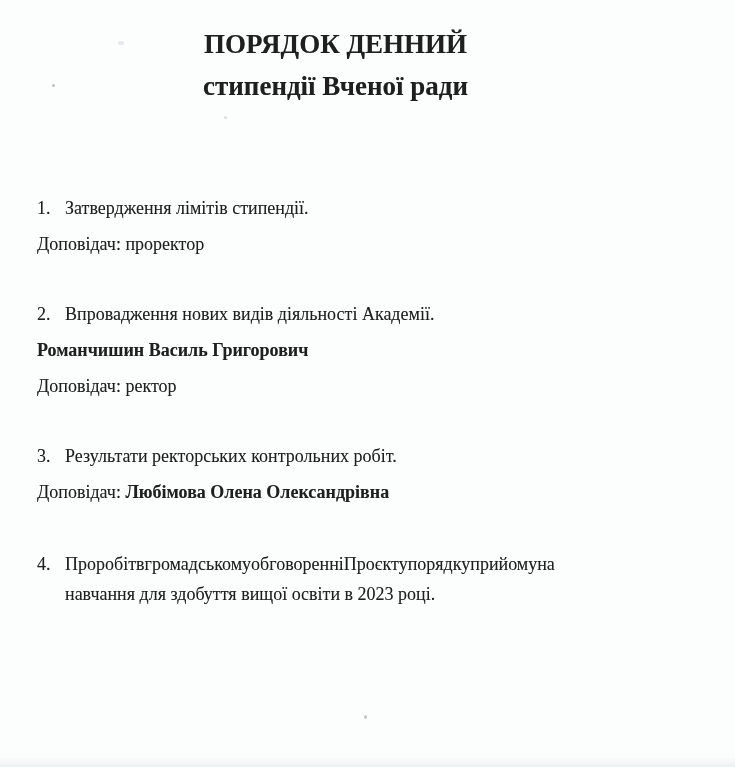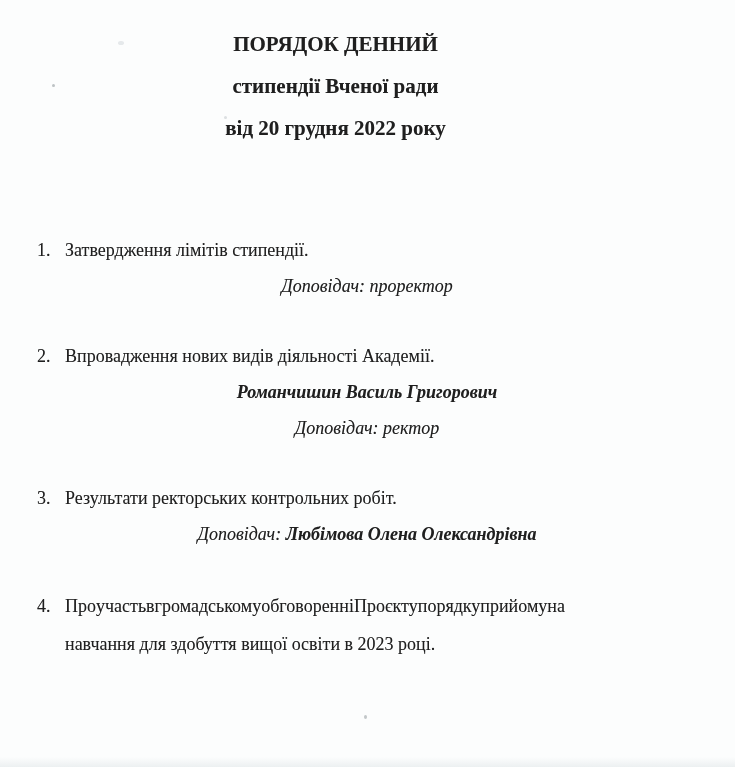--- a/index.html
+++ b/index.html
@@ -19,21 +19,21 @@
   }
 
   
   .doc-header {
     padding-top: 23px;
     margin-right: 64px;
     text-align: center;
     font-weight: bold;
   }
   .doc-header .hline {
-    font-size: 21px;
+    font-size: 27px;
     line-height: 42px;
     white-space: nowrap;
   }
 
   
   .items {
     margin-left: 37px;
     margin-right: 38px;
     margin-top: 88px;
     font-size: 18px;
@@ -52,27 +52,26 @@
   }
   .item-text { flex: 1; }
 
   
   .jline {
     flex: 1;
     display: flex;
     justify-content: flex-start;
   }
 
-  .cont-row { margin-top: 12px; }
+  .cont-row { margin-top: 4px; }
 
   .speaker-line {
     margin-top: 10px;
     line-height: 26px;
-    text-align: center;
-    font-style: italic;
+    text-align: left;
   }
   .speaker-name { font-weight: bold; }
 
   
   .speck {
     position: absolute;
     border-radius: 50%;
   }
   .speck-1 { left: 52px; top: 84px; width: 3px; height: 3px; background: rgba(95,105,110,0.40); }
   .speck-2 { left: 118px; top: 41px; width: 6px; height: 4px; background: rgba(185,195,200,0.35); }
@@ -87,21 +86,20 @@
   }
 </style>
 </head>
 <body>
 
 <div class="page">
 
   <div class="doc-header">
     <div class="hline">ПОРЯДОК ДЕННИЙ</div>
     <div class="hline">стипендії Вченої ради</div>
-    <div class="hline">від 20 грудня 2022 року</div>
   </div>
 
   <div class="items">
 
     <div class="item">
       <div class="item-row">
         <span class="item-num">1.</span>
         <span class="item-text">Затвердження лімітів стипендії.</span>
       </div>
       <div class="speaker-line">
@@ -133,21 +131,21 @@
         <span>Доповідач:</span>
         <span class="speaker-name">Любімова Олена Олександрівна</span>
       </div>
     </div>
 
     <div class="item last">
       <div class="item-row">
         <span class="item-num">4.</span>
         <span class="jline">
             <span>Про</span>
-            <span>участь</span>
+            <span>робіт</span>
             <span>в</span>
             <span>громадському</span>
             <span>обговоренні</span>
             <span>Проєкту</span>
             <span>порядку</span>
             <span>прийому</span>
             <span>на</span>
           </span>
       </div>
       <div class="item-row cont-row">

